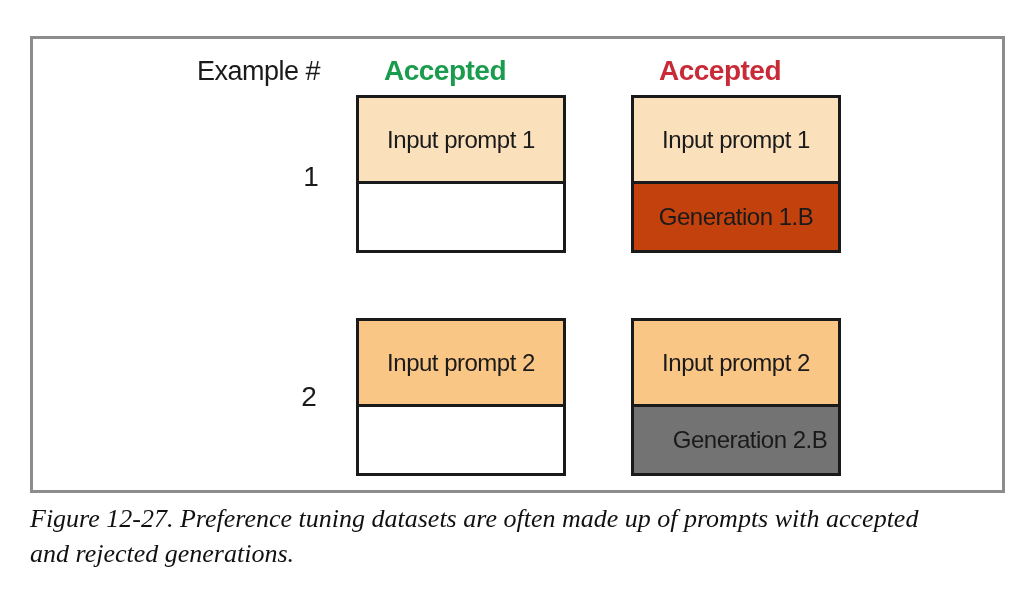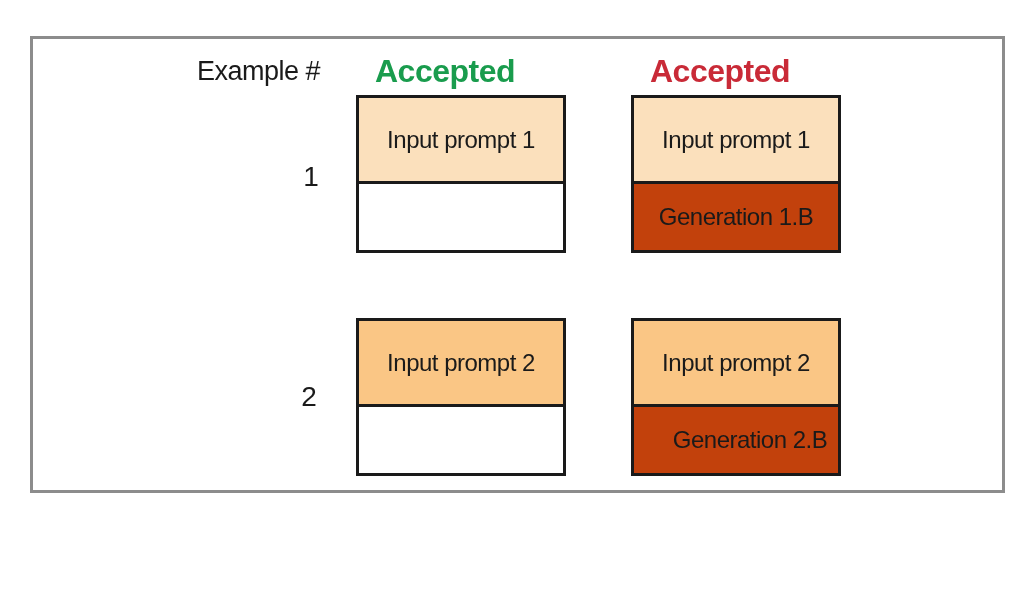--- a/index.html
+++ b/index.html
@@ -19,21 +19,21 @@
     width: 975px;
     height: 457px;
     border: 3px solid #8c8c8c;
     background: #ffffff;
   }
   .col-header {
     position: absolute;
     top: 55px;
     height: 32px;
     line-height: 32px;
-    font-size: 32px;
+    font-size: 28px;
     font-weight: bold;
     text-align: center;
     letter-spacing: -0.5px;
     width: 210px;
   }
   .header-example {
     position: absolute;
     left: 197px;
     top: 55px;
     height: 32px;
@@ -116,17 +116,18 @@
   </div>
 
   <div class="example-num num-2">2</div>
 
   <div class="pair pos-acc-2">
     <div class="cell cell-prompt" style="background-color: rgb(250, 198, 133);">Input prompt 2</div>
   </div>
 
   <div class="pair pos-rej-2">
     <div class="cell cell-prompt" style="background-color: rgb(250, 198, 133);">Input prompt 2</div>
-    <div class="cell cell-gen" style="background-color: #c2410c; padding-left: 28px;">Generation 2.B</div>
+    <div class="cell cell-gen" style="background-color: #737373; padding-left: 28px;">Generation 2.B</div>
   </div>
 
+  <div class="caption">Figure 12-27. Preference tuning datasets are often made up of prompts with accepted and rejected generations.</div>
 
 </div>
 
 </body></html>

